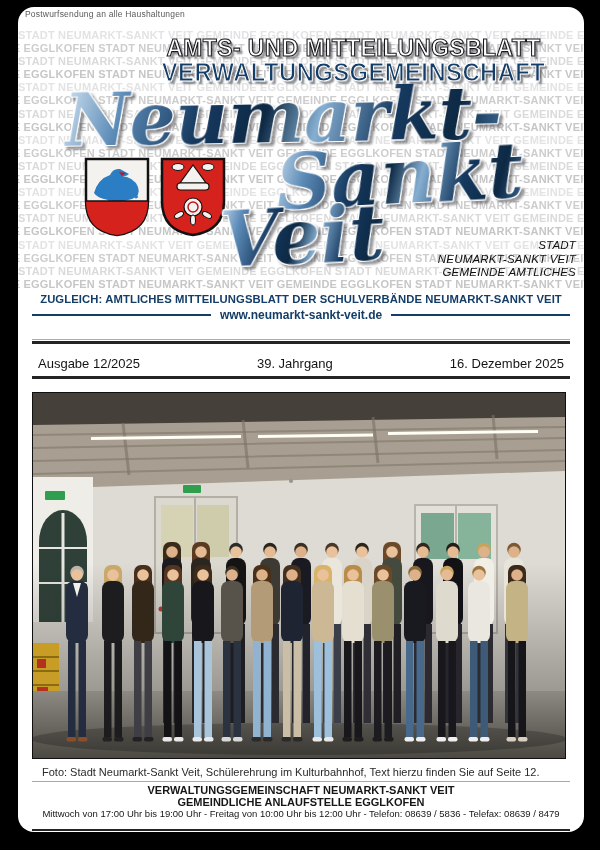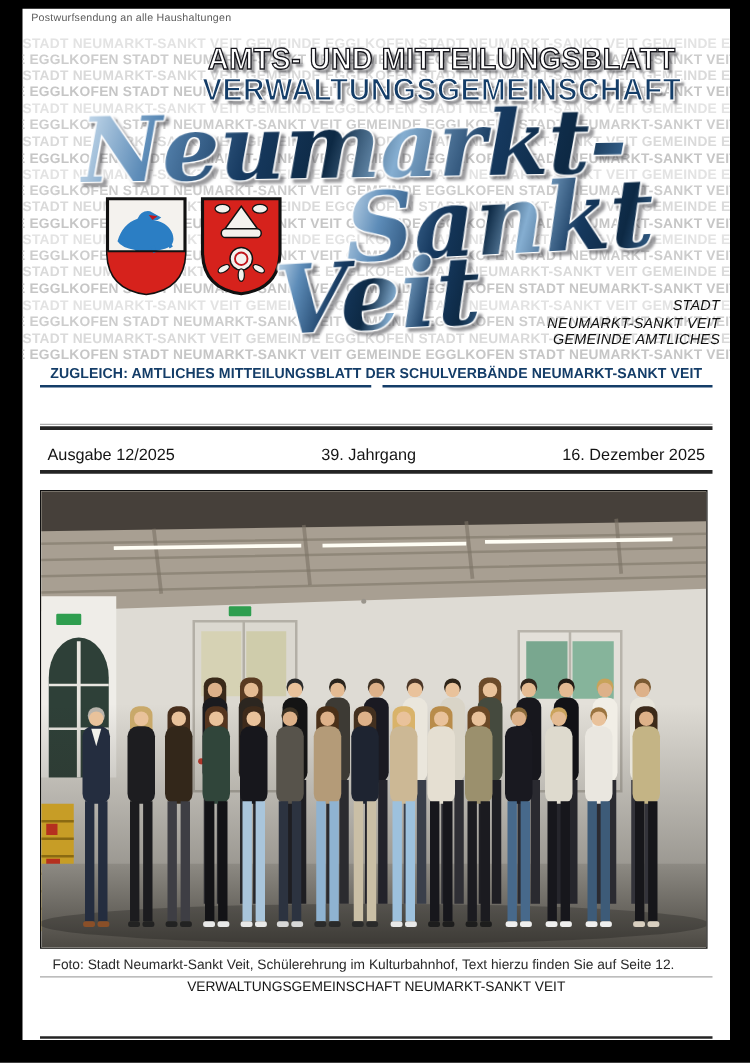--- a/index.html
+++ b/index.html
@@ -1,17 +1,17 @@
 <!DOCTYPE html>
 <html style="--navy: #143d68; --crest-red: #d6221c; --crest-blue: #2b7ec4; --exit-green: #2f9e4f;"><head>
 <meta charset="utf-8">
 <style>
   html,body{margin:0;padding:0;background:#000;width:600px;height:850px;overflow:hidden;
     font-family:"Liberation Sans",sans-serif;}
-  .page{position:absolute;left:18px;top:7px;width:566px;height:825px;background:#fff;overflow:hidden;}
+  .page{position:absolute;left:18px;top:7px;width:566px;height:825px;background:#fff;overflow:hidden;border-radius:16px;}
   .postal{position:absolute;left:7px;top:2px;font-size:8.5px;color:#5a5a5a;letter-spacing:.2px;}
   
   .masthead{position:absolute;left:0;top:22px;width:566px;height:262px;overflow:hidden;}
   .bg-pattern{position:absolute;inset:0;overflow:hidden;z-index:0;}
   .bg-pattern div{white-space:nowrap;font-weight:bold;font-size:11px;line-height:13.1px;
     letter-spacing:.2px;transform-origin:left top;}
   .banner{position:absolute;left:105px;right:0;text-align:center;z-index:3;font-weight:bold;
     transform:scaleX(.95);transform-origin:center;white-space:nowrap;}
   .banner1{top:5px;font-size:24px;color:#fff;-webkit-text-stroke:1.1px #16161c;
     text-shadow:3px 3px 2px rgba(30,30,35,.5);letter-spacing:.5px;}
@@ -40,21 +40,21 @@
   .issue-row{position:absolute;left:20px;right:20px;top:349px;display:flex;
     justify-content:space-between;font-size:13px;color:#141414;align-items:center;}
   .rule-single{position:absolute;left:14px;right:14px;top:369px;height:2.5px;background:#242424;}
   
   .photo{position:absolute;left:14px;top:385px;width:532px;height:365px;border:1px solid #101010;
     background:#d9d6cf;}
   .caption{position:absolute;left:24px;top:759px;font-size:11px;color:#2a2a2a;}
   .rule-thin{position:absolute;left:14px;right:14px;top:774px;height:1px;background:#a8a8a8;}
   
   .contact{position:absolute;left:0;top:778px;width:566px;text-align:center;color:#161616;}
-  .contact .b{font-weight:normal;font-size:11px;line-height:11.5px;}
+  .contact .b{font-weight:bold;font-size:11px;line-height:11.5px;}
   .contact .r{font-size:9.5px;line-height:11.5px;white-space:nowrap;}
   .rule-bottom{position:absolute;left:14px;right:14px;top:822px;height:2px;background:#242424;}
 </style>
 </head>
 <body>
 
 <div class="page">
 
   <div class="postal">Postwurfsendung an alle Haushaltungen</div>
 
@@ -116,20 +116,21 @@
       <div>STADT</div>
       <div>NEUMARKT-SANKT VEIT</div>
       <div>GEMEINDE AMTLICHES</div>
     </div>
   </div>
 
   <div class="subtitle">ZUGLEICH: AMTLICHES MITTEILUNGSBLATT DER SCHULVERBÄNDE NEUMARKT-SANKT VEIT</div>
 
   <div class="wwwline">
     <div class="rule"></div>
+    <span>www.neumarkt-sankt-veit.de</span>
     <div class="rule"></div>
   </div>
 
   <div class="rule-double">
       <div class="a"></div>
       <div class="b"></div>
     </div>
 
   <div class="issue-row">
     <span>Ausgabe 12/2025</span>
@@ -436,16 +437,18 @@
           </g>
         </g>
     </svg>
   </div>
 
   <div class="caption">Foto: Stadt Neumarkt-Sankt Veit, Schülerehrung im Kulturbahnhof, Text hierzu finden Sie auf Seite 12.</div>
   <div class="rule-thin"></div>
 
   <div class="contact">
     <div class="b">VERWALTUNGSGEMEINSCHAFT NEUMARKT-SANKT VEIT</div>
+    <div class="b">GEMEINDLICHE ANLAUFSTELLE EGGLKOFEN</div>
+    <div class="r">Mittwoch von 17:00 Uhr bis 19:00 Uhr - Freitag von 10:00 Uhr bis 12:00 Uhr - Telefon: 08639 / 5836 - Telefax: 08639 / 8479</div>
   </div>
 
   <div class="rule-bottom"></div>
 </div>
 
 </body></html>

